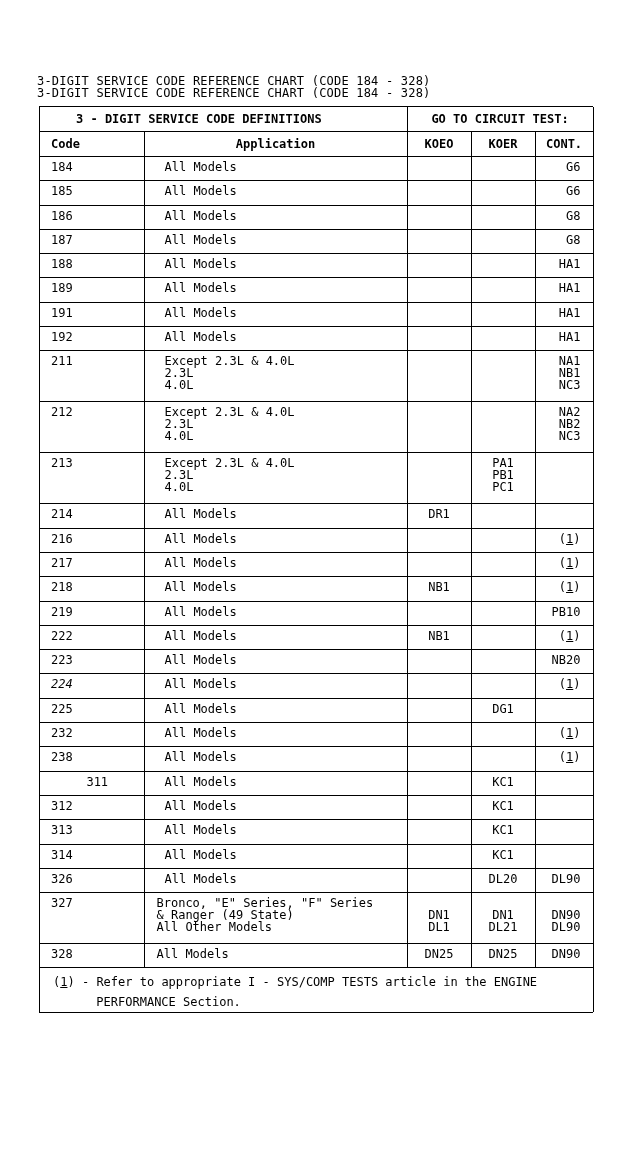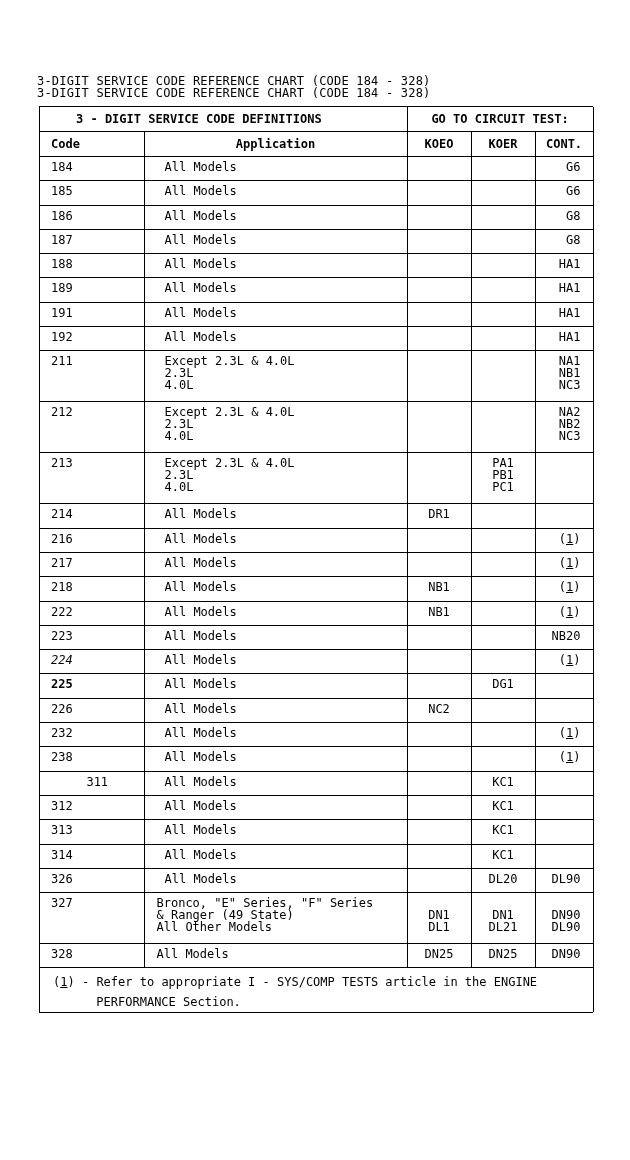--- a/index.html
+++ b/index.html
@@ -163,20 +163,27 @@
           <td class="c-right">(<span class="ul">1</span>)</td>
         </tr>
         <tr class="row">
           <td class="c-code" style="border-left: none;">218</td>
           <td class="c-app">All Models</td>
           <td class="c-mid">NB1</td>
           <td class="c-mid"></td>
           <td class="c-right">(<span class="ul">1</span>)</td>
         </tr>
         <tr class="row">
+          <td class="c-code" style="border-left: none;">219</td>
+          <td class="c-app">All Models</td>
+          <td class="c-mid"></td>
+          <td class="c-mid"></td>
+          <td class="c-right">PB10</td>
+        </tr>
+        <tr class="row">
           <td class="c-code" style="border-left: none;">222</td>
           <td class="c-app">All Models</td>
           <td class="c-mid">NB1</td>
           <td class="c-mid"></td>
           <td class="c-right">(<span class="ul">1</span>)</td>
         </tr>
         <tr class="row">
           <td class="c-code" style="border-left: none;">223</td>
           <td class="c-app">All Models</td>
           <td class="c-mid"></td>
@@ -184,31 +191,24 @@
           <td class="c-right">NB20</td>
         </tr>
         <tr class="row">
           <td class="c-code" style="border-left: none; font-style: italic;">224</td>
           <td class="c-app">All Models</td>
           <td class="c-mid"></td>
           <td class="c-mid"></td>
           <td class="c-right">(<span class="ul">1</span>)</td>
         </tr>
         <tr class="row">
-          <td class="c-code" style="border-left: none; font-weight: bold;">225</td>
+          <td class="c-code" style="border-left: none;">225</td>
           <td class="c-app">All Models</td>
           <td class="c-mid"></td>
           <td class="c-mid">DG1</td>
-          <td class="c-right"></td>
-        </tr>
-        <tr class="row">
-          <td class="c-code" style="border-left: none;">226</td>
-          <td class="c-app">All Models</td>
-          <td class="c-mid">NC2</td>
-          <td class="c-mid"></td>
           <td class="c-right"></td>
         </tr>
         <tr class="row">
           <td class="c-code" style="border-left: none;">232</td>
           <td class="c-app">All Models</td>
           <td class="c-mid"></td>
           <td class="c-mid"></td>
           <td class="c-right">(<span class="ul">1</span>)</td>
         </tr>
         <tr class="row">

